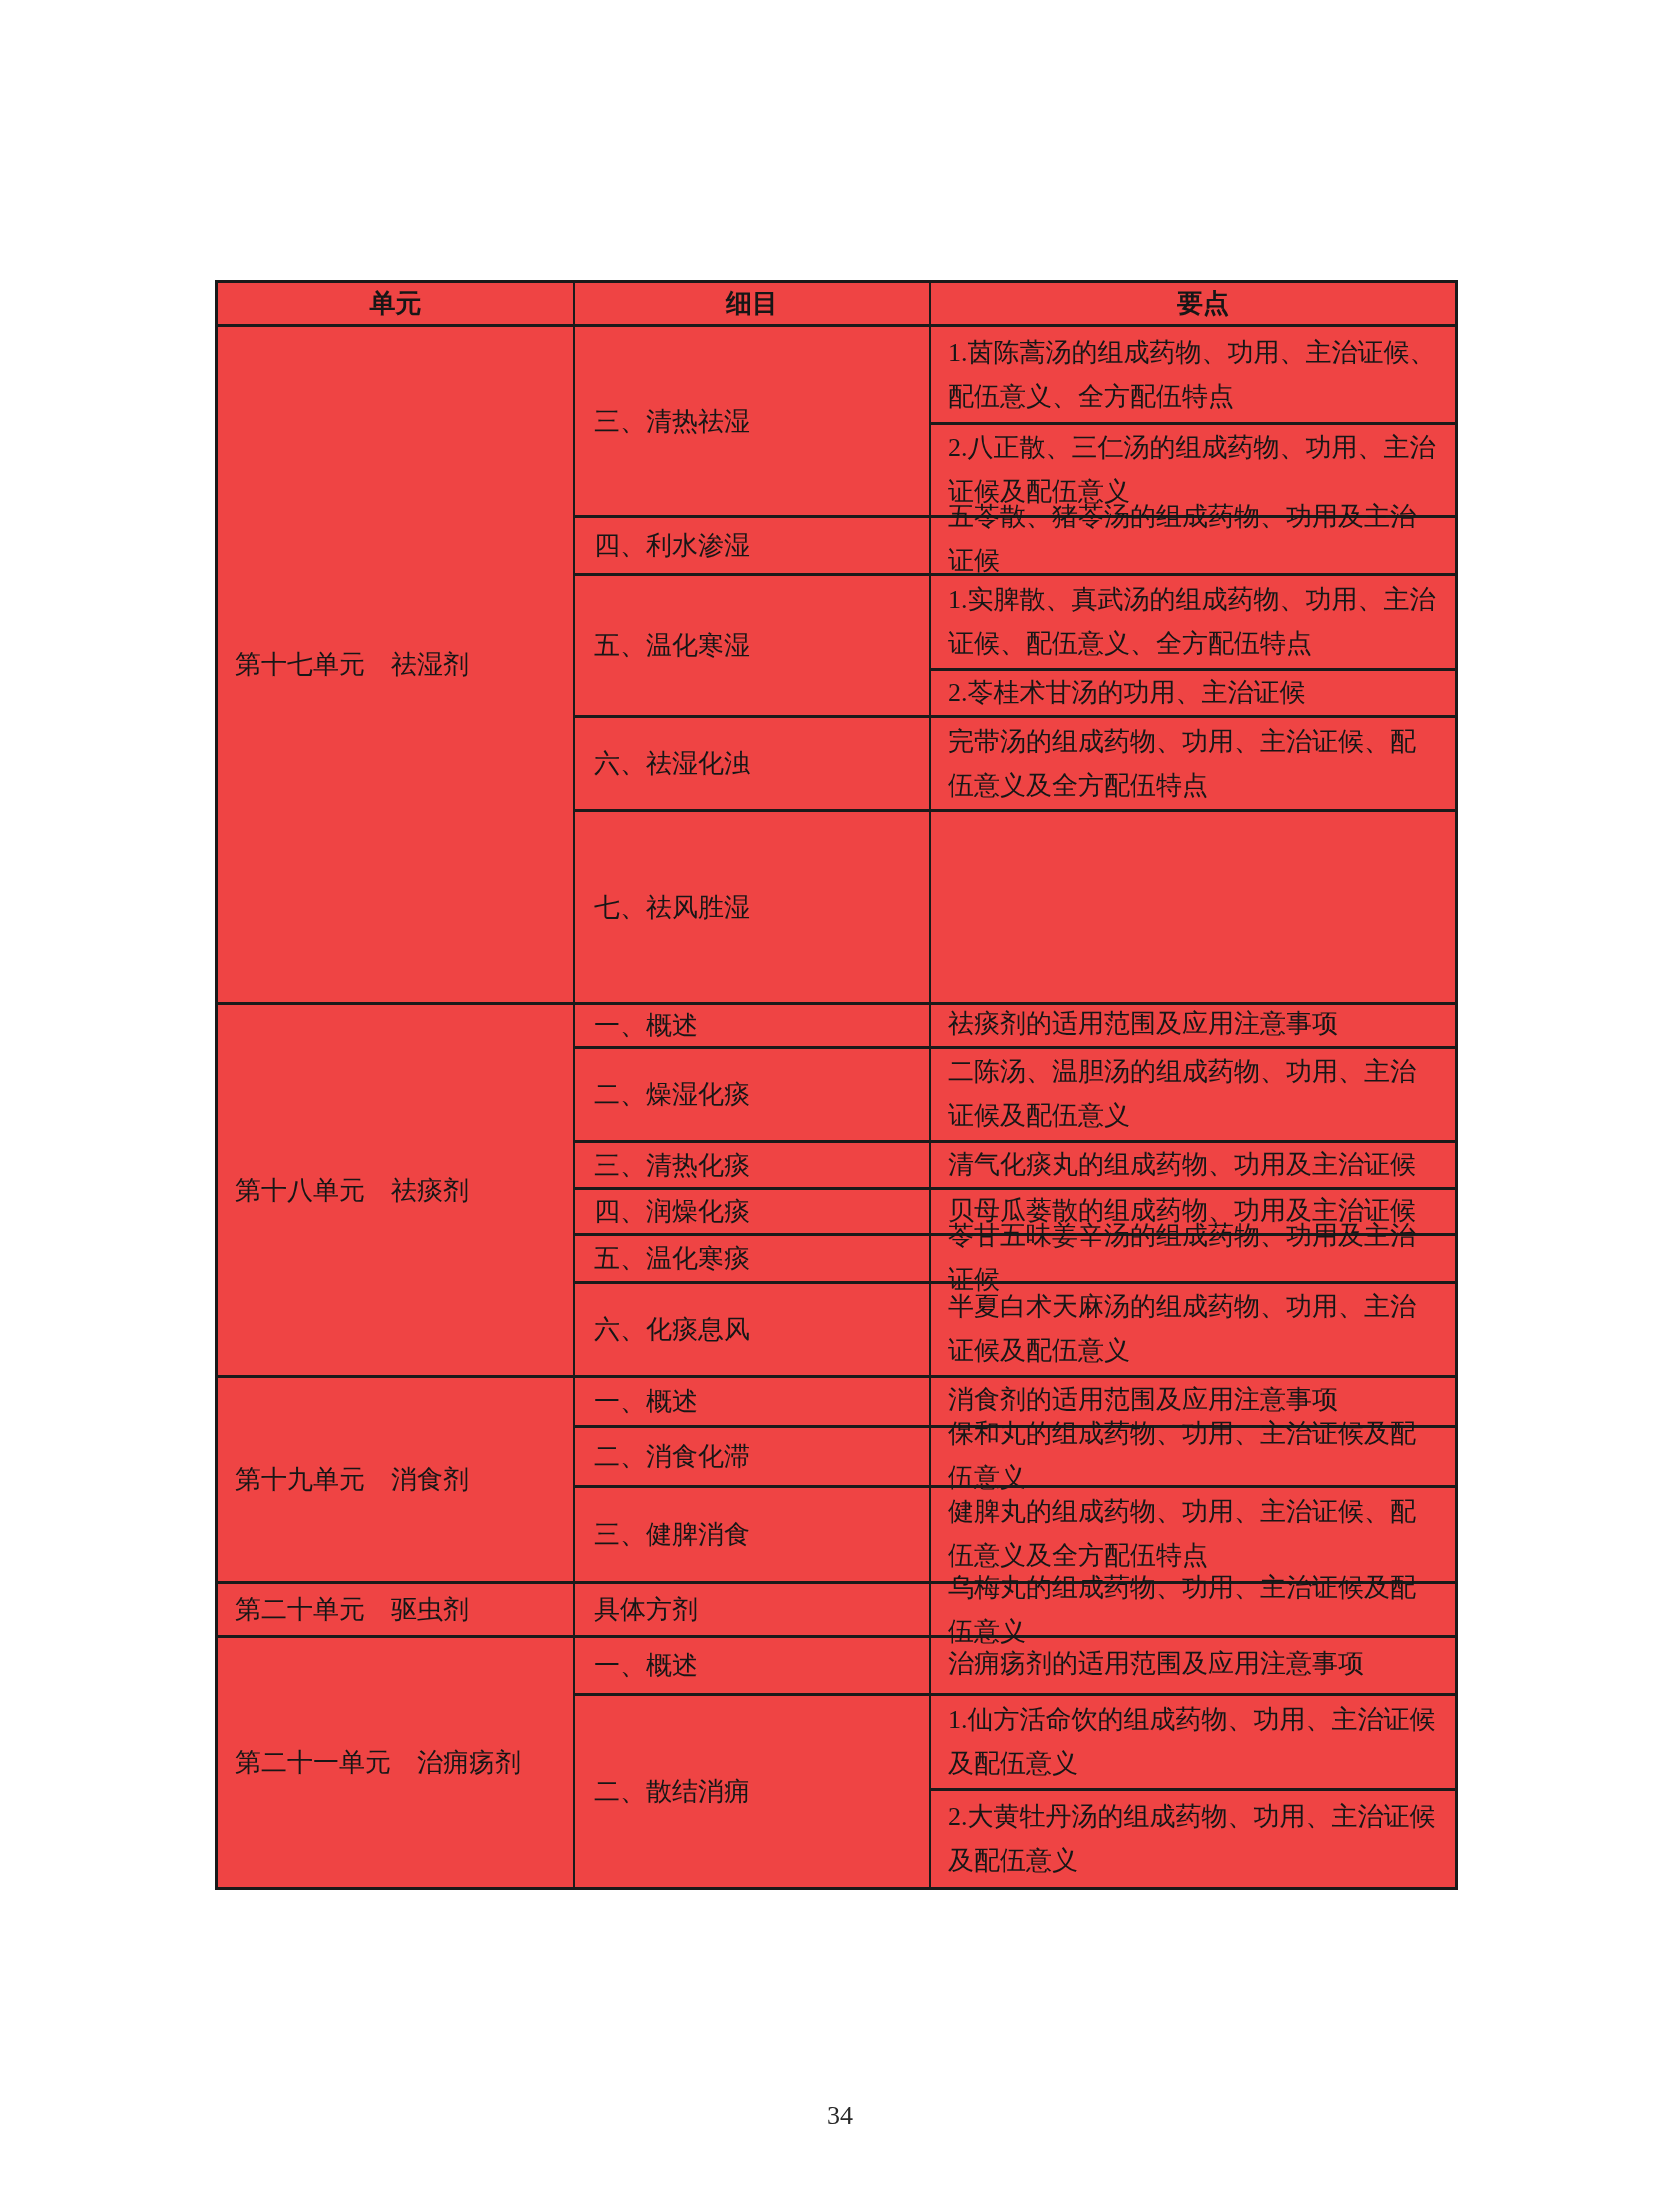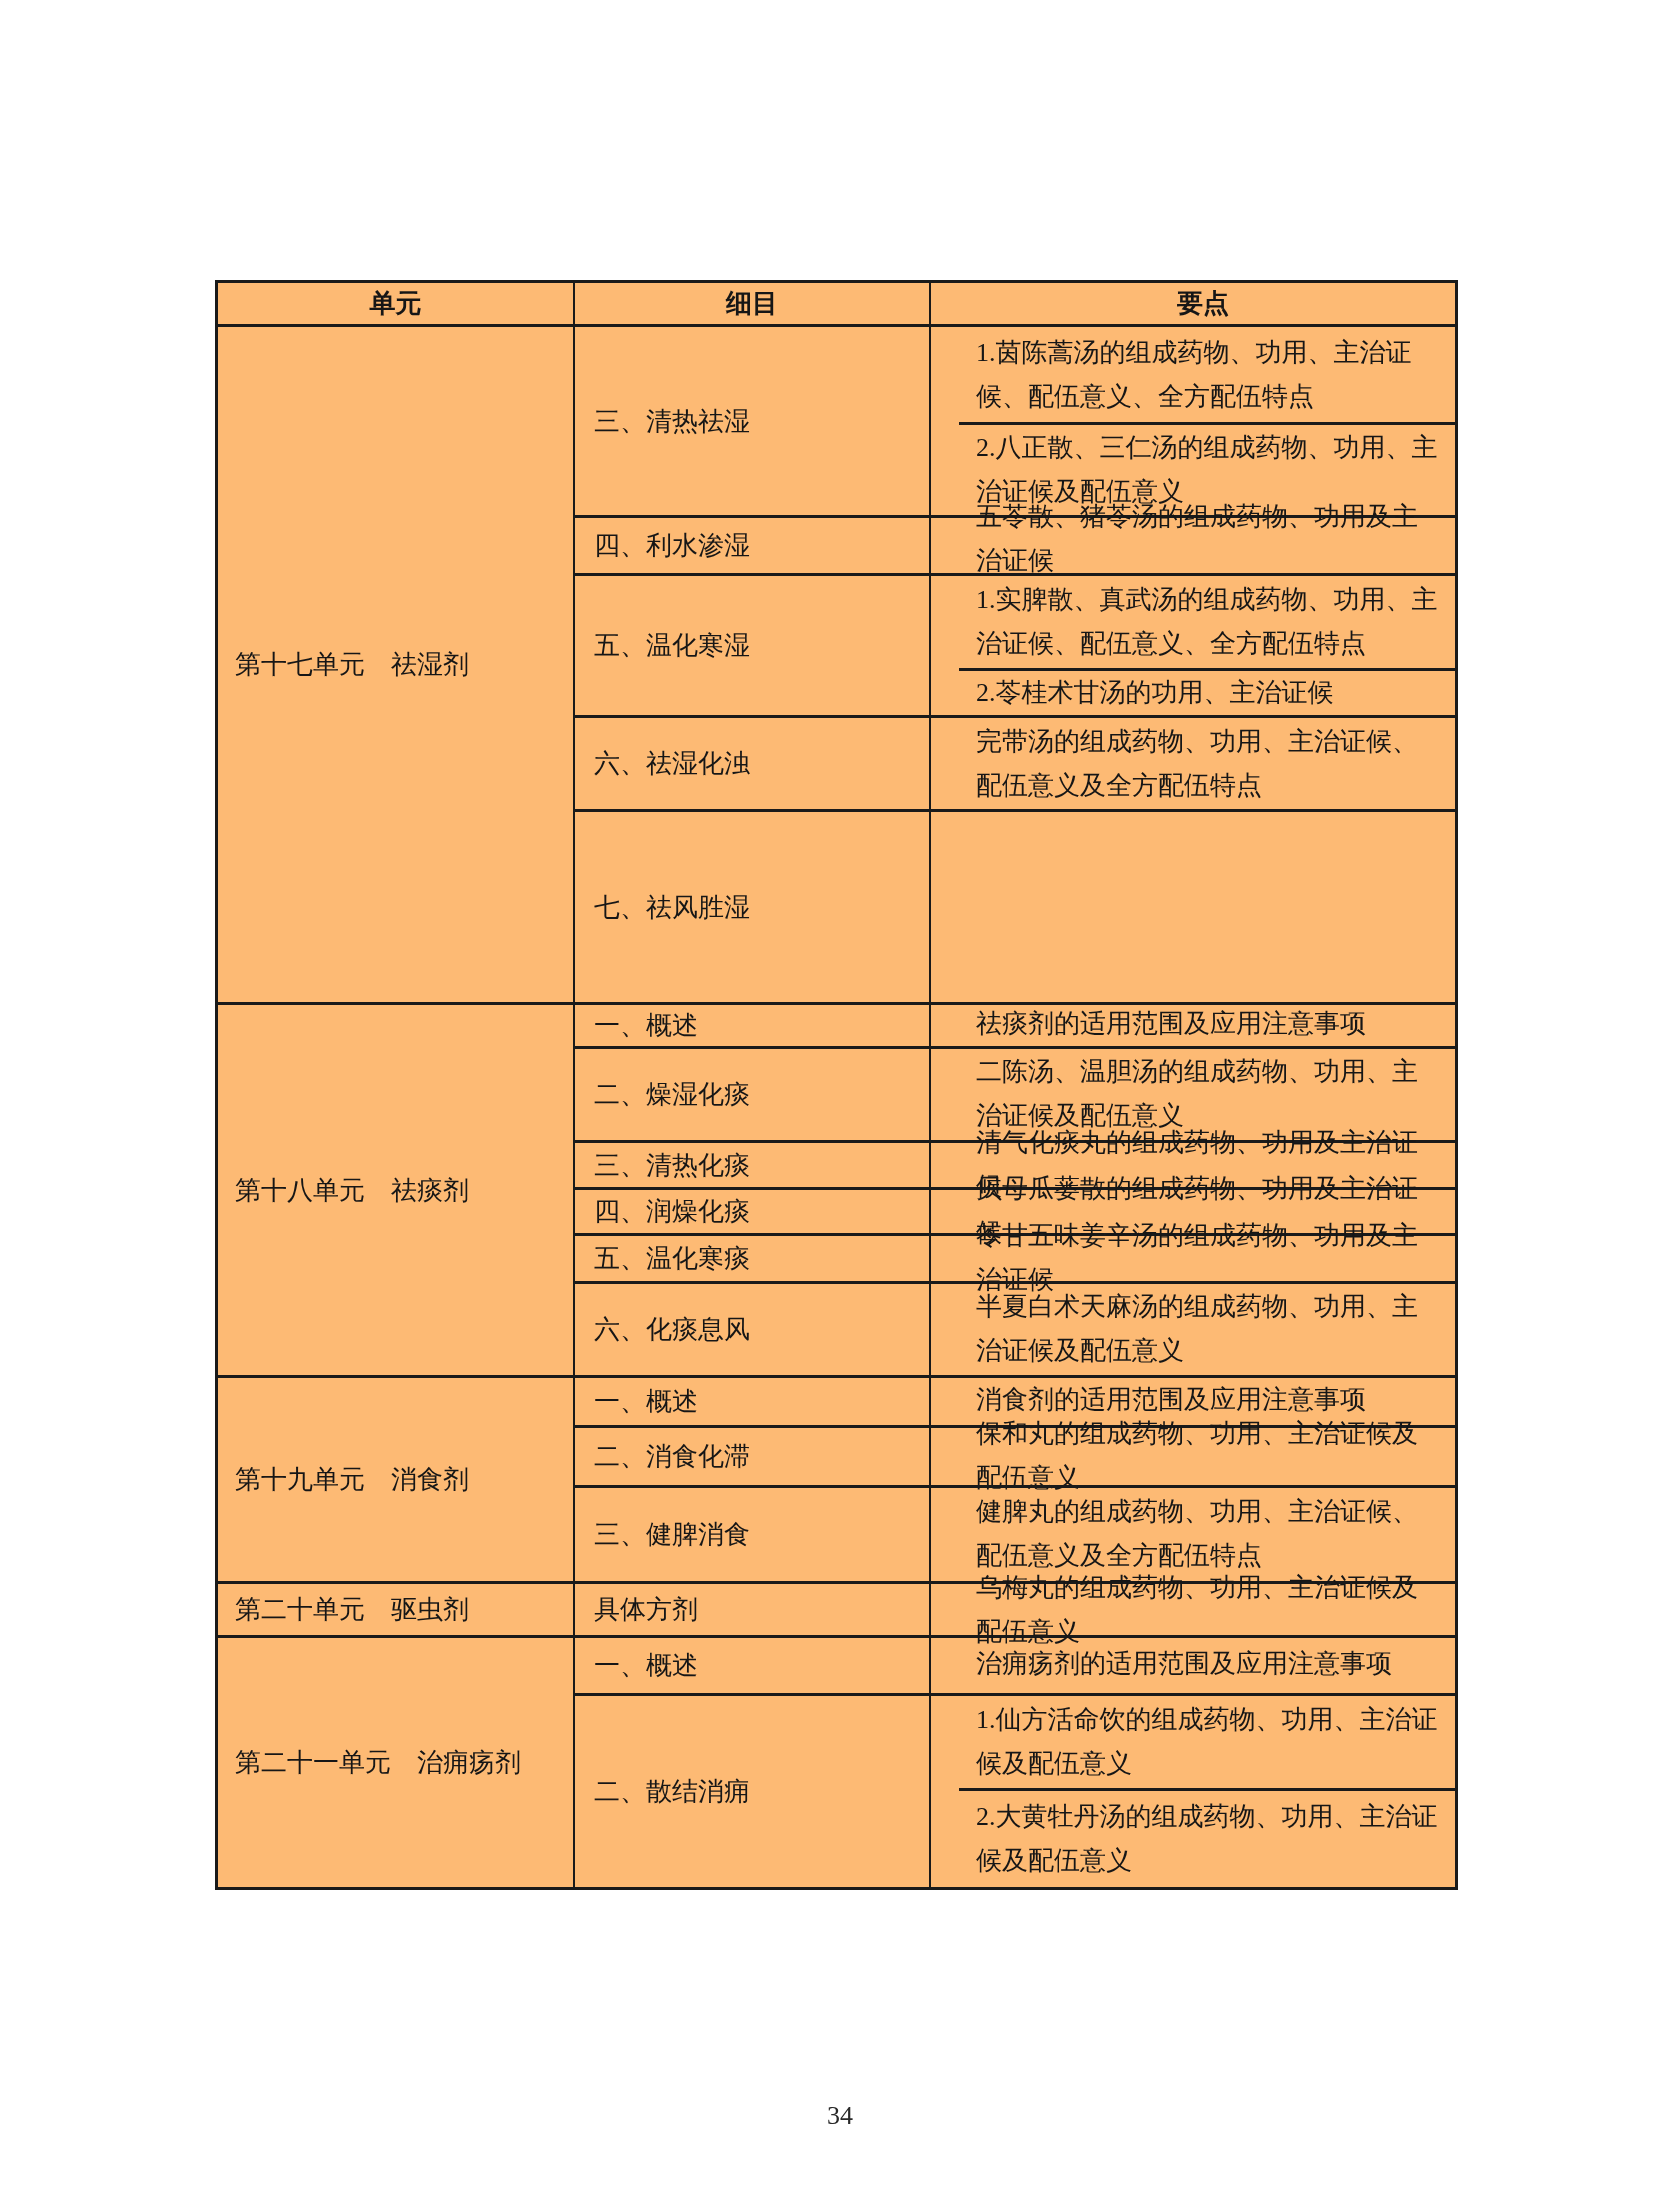--- a/index.html
+++ b/index.html
@@ -7,21 +7,21 @@
   body {
     width:1672px; height:2199px;
     position:relative;
     font-family:"Liberation Serif","DejaVu Serif",serif;
     color:#161616;
   }
   .doc-table {
     position:absolute; left:215px; top:280px;
     width:1243px;
     border:3.8px solid #1a1a1a;
-    background:#fdba74;
+    background:#ef4444;
   }
   .header-row { display:flex; height:44px; border-bottom:3.8px solid #1a1a1a; }
   .hcell {
     display:flex; align-items:center; justify-content:center;
     font-weight:bold; font-size:26px;
   }
   .hcell.c1 { width:357px; border-right:2.9px solid #1a1a1a; }
   .hcell.c2 { width:356px; border-right:2.9px solid #1a1a1a; }
   .hcell.c3 { flex:1;padding-left:20px; }
 
@@ -35,21 +35,21 @@
   }
   .groups { flex:1; display:flex; flex-direction:column; }
   .group { display:flex; }
   .group + .group { border-top:3.8px solid #1a1a1a; }
   .subitem-cell {
     width:356px; border-right:2.9px solid #1a1a1a;
     display:flex; align-items:center;
     padding-left:19px; padding-right:9.6px;
     font-size:26px;
   }
-  .points { flex:1; display:flex; flex-direction:column;padding-left:28px; }
+  .points { flex:1; display:flex; flex-direction:column; }
   .point {
     display:flex; align-items:center;
     padding-left:17px; padding-right:15.3px;
     font-size:26px; line-height:44px;
   }
   .point + .point { border-top:3.8px solid #1a1a1a; }
 
   .page-number {
     position:absolute; left:8px; right:0; top:2101px;
     text-align:center; font-size:26px; color:#2a2a2a;

